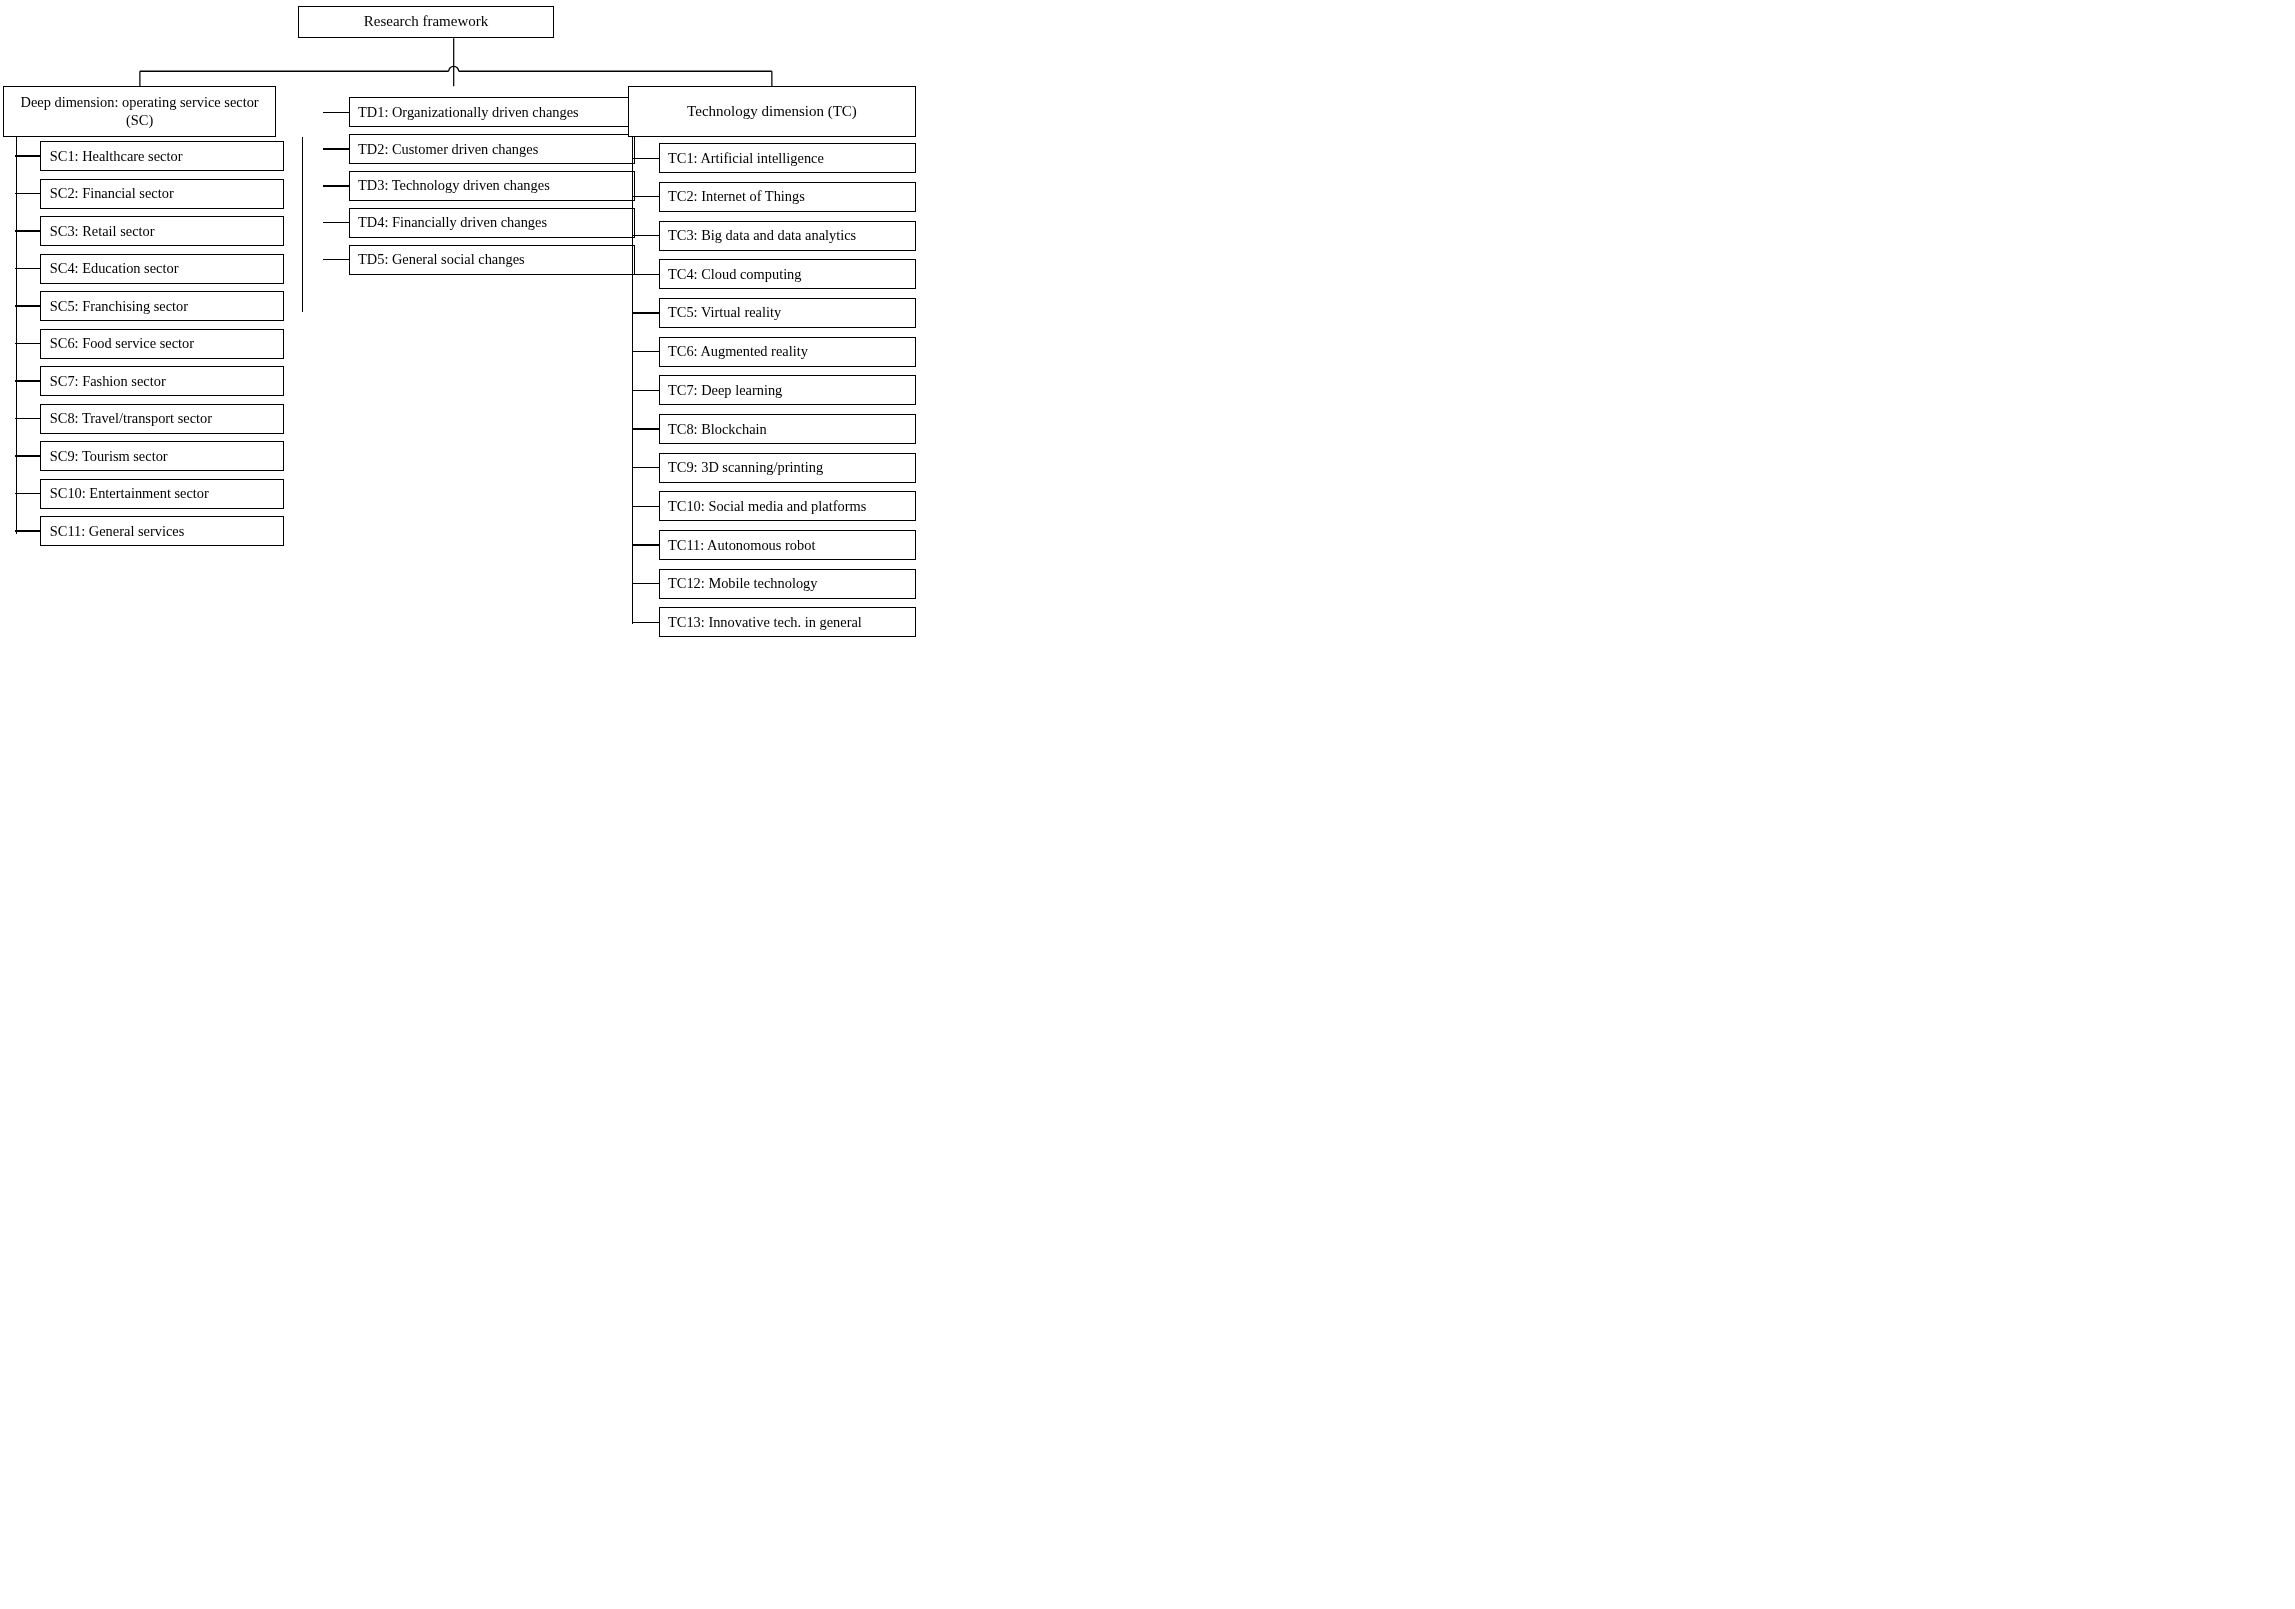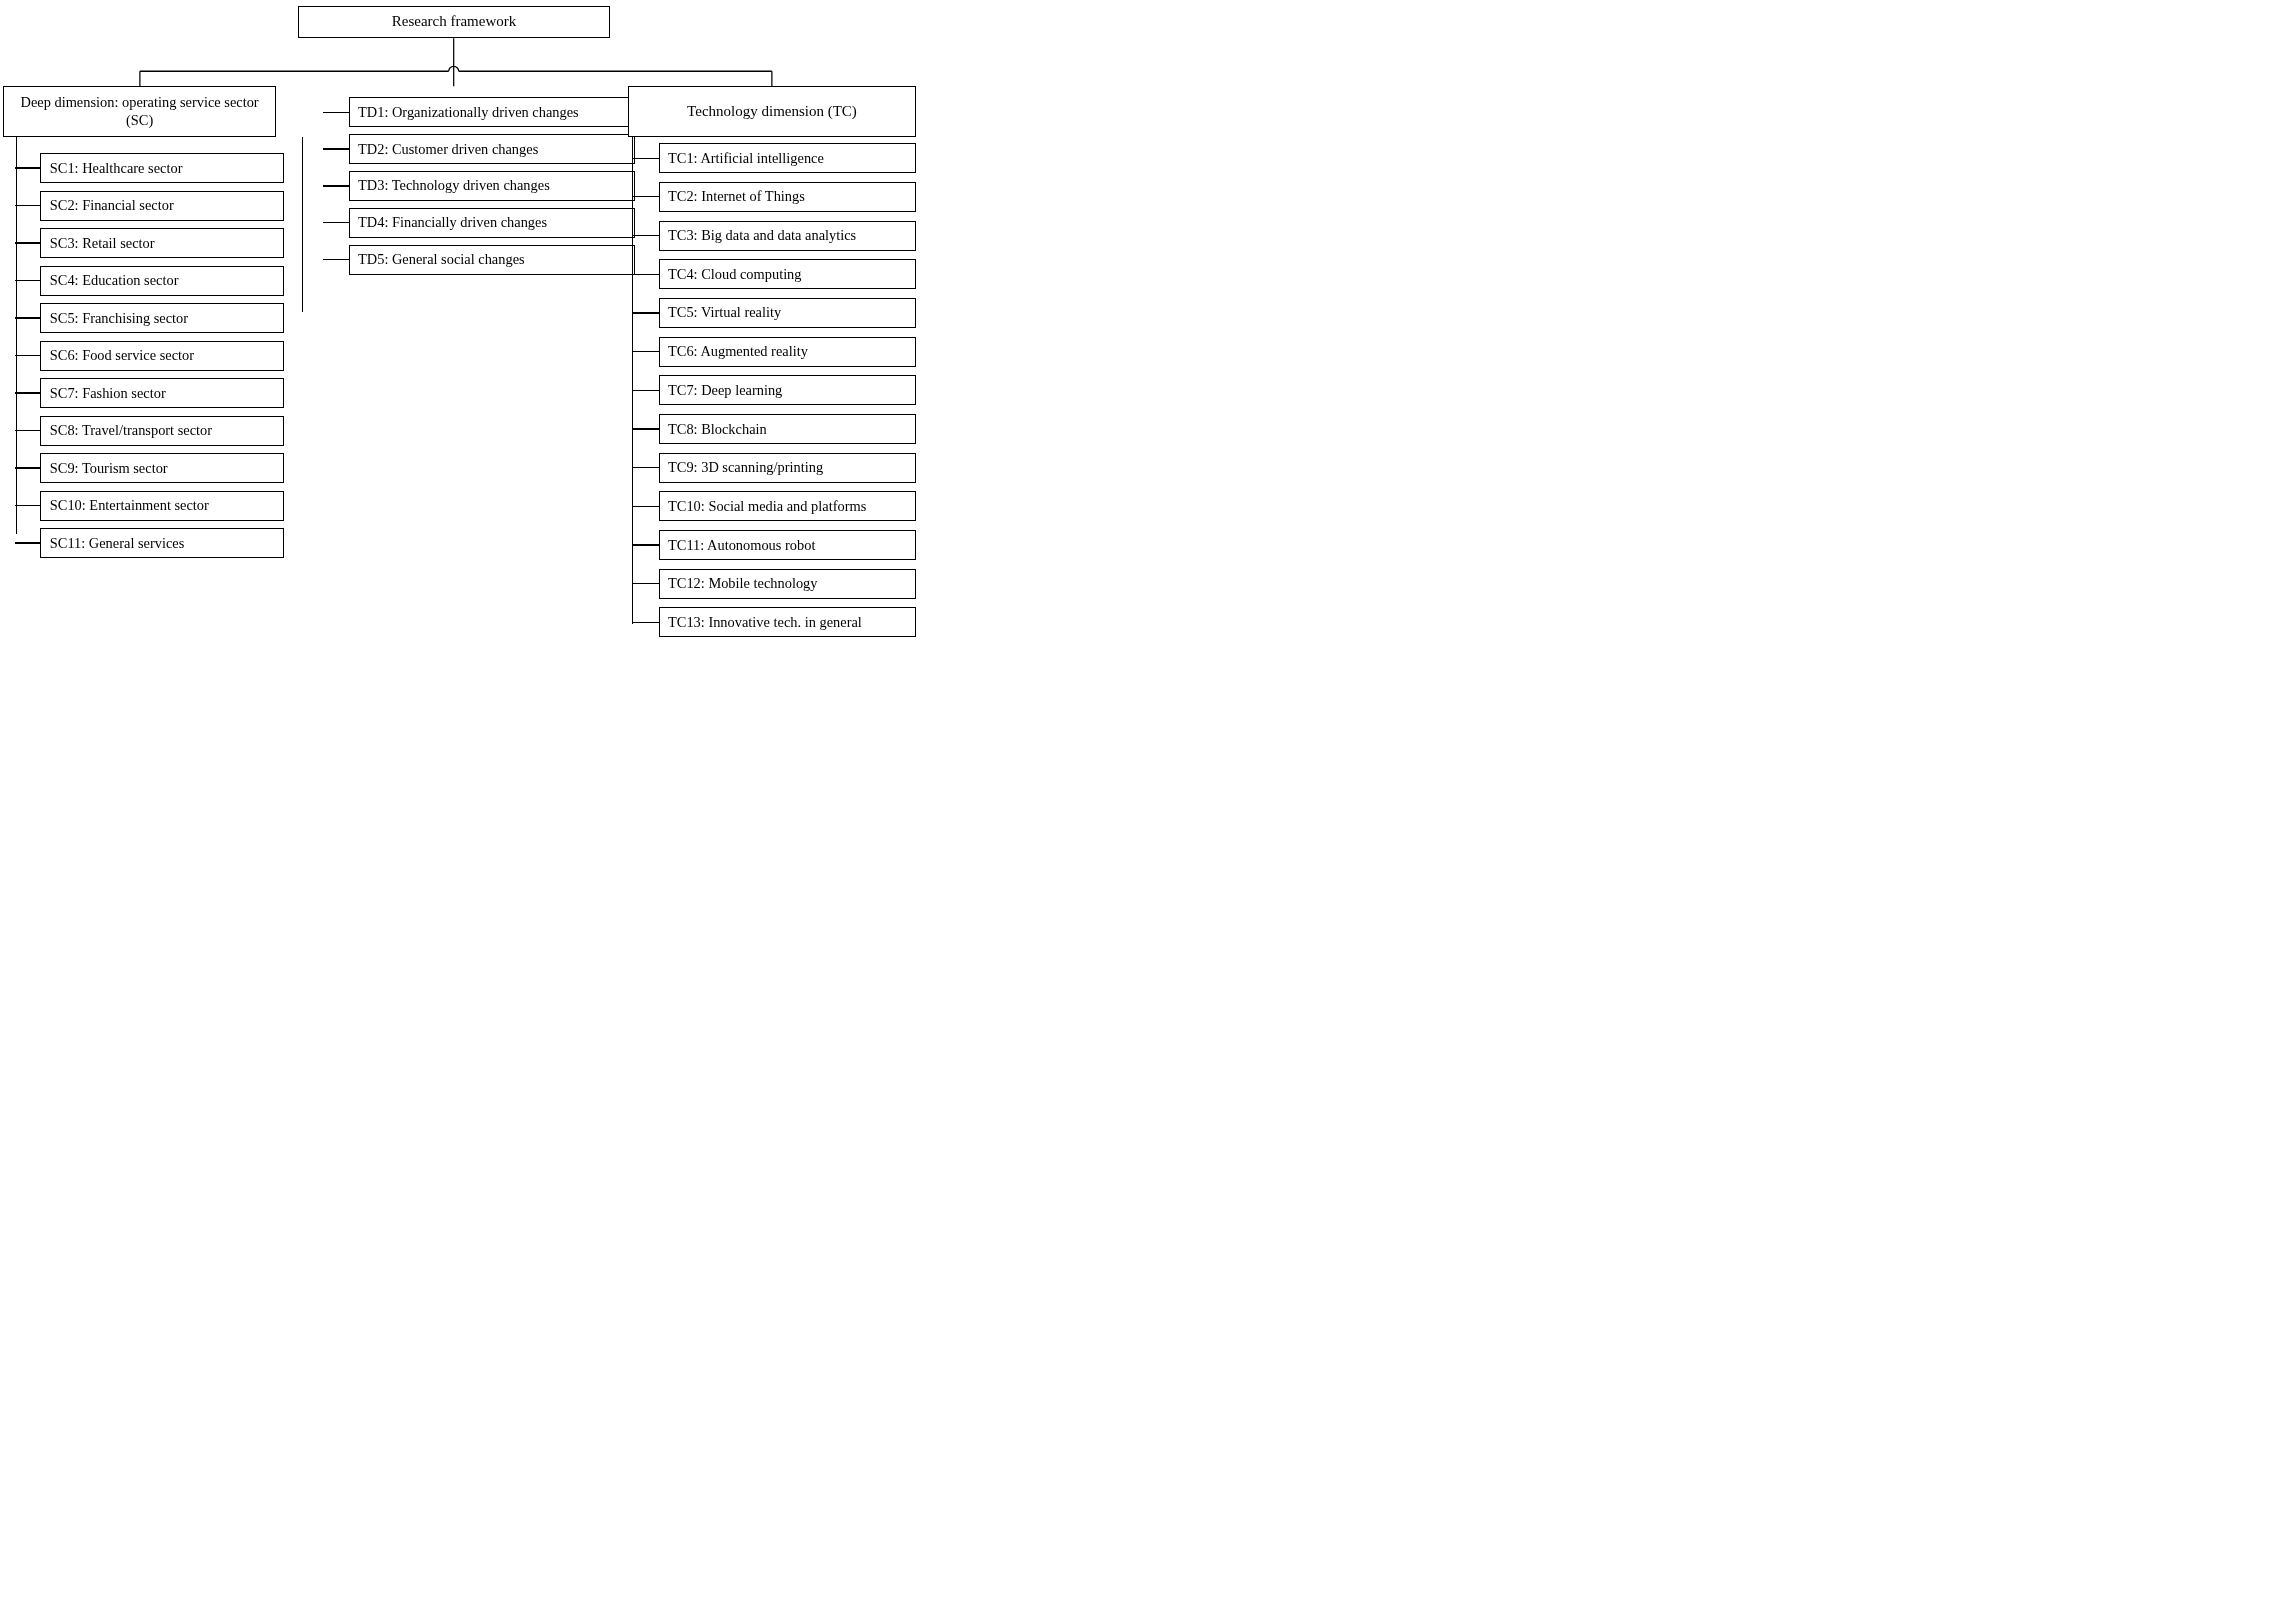--- a/index.html
+++ b/index.html
@@ -12,21 +12,21 @@
   }
   .connectors{position:absolute;left:0;top:0;pointer-events:none;}
   .box{
     box-sizing:border-box;
     background:#fff;
     border:1.9px solid #000;
     display:flex;align-items:center;justify-content:center;
     text-align:center;
   }
   .title{
-    position:absolute;left:298px;top:5.6px;width:312px;height:32px;
+    position:absolute;left:298px;top:5.6px;width:256px;height:32px;
     font-size:15px;
   }
   .column{position:absolute;top:86px;}
   .col-sc{left:3.1px;width:273px;}
   .col-td{left:292px;width:323px;}
   .col-tc{left:628px;width:288px;}
   .header{
     width:100%;height:51px;
     font-size:15px;line-height:1.22;
   }
@@ -42,21 +42,21 @@
     border:1.2px solid #000;
     background:#fff;
     display:flex;align-items:center;
     font-size:14.4px;
     white-space:nowrap;
   }
   .item::before{
     content:"";position:absolute;top:calc(50% - 0.6px);height:1.2px;background:#000;
   }
   .col-sc .item{margin-left:37px;width:244px;margin-top:7.5px;padding-left:8.7px;}
-  .col-sc .item.first{margin-top:16px;font-family:Liberation Serif, serif;}
+  .col-sc .item.first{margin-top:4px;font-family:Liberation Serif, serif;}
   .col-sc .item::before{left:-26px;width:26px;}
   .col-td .item{margin-left:57px;width:286px;margin-top:6.9px;padding-left:8px;}
   .col-td .item.first{margin-top:11.2px;}
   .col-td .item::before{left:-27.5px;width:27.5px;}
   .col-tc .item{margin-left:31px;width:257px;margin-top:8.7px;padding-left:8px;}
   .col-tc .item.first{margin-top:6.2px;}
   .col-tc .item::before{left:-28px;width:28px;}
 </style>
 </head>
 <body>

